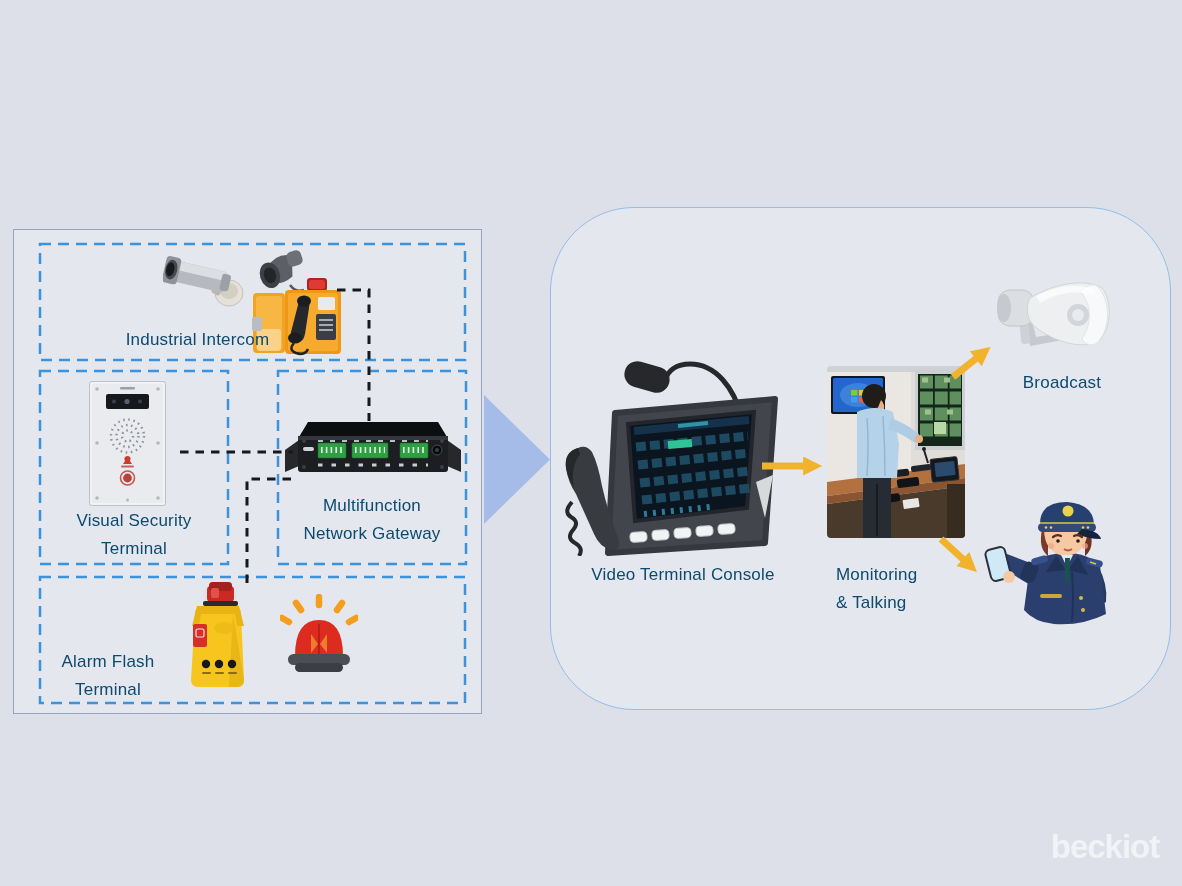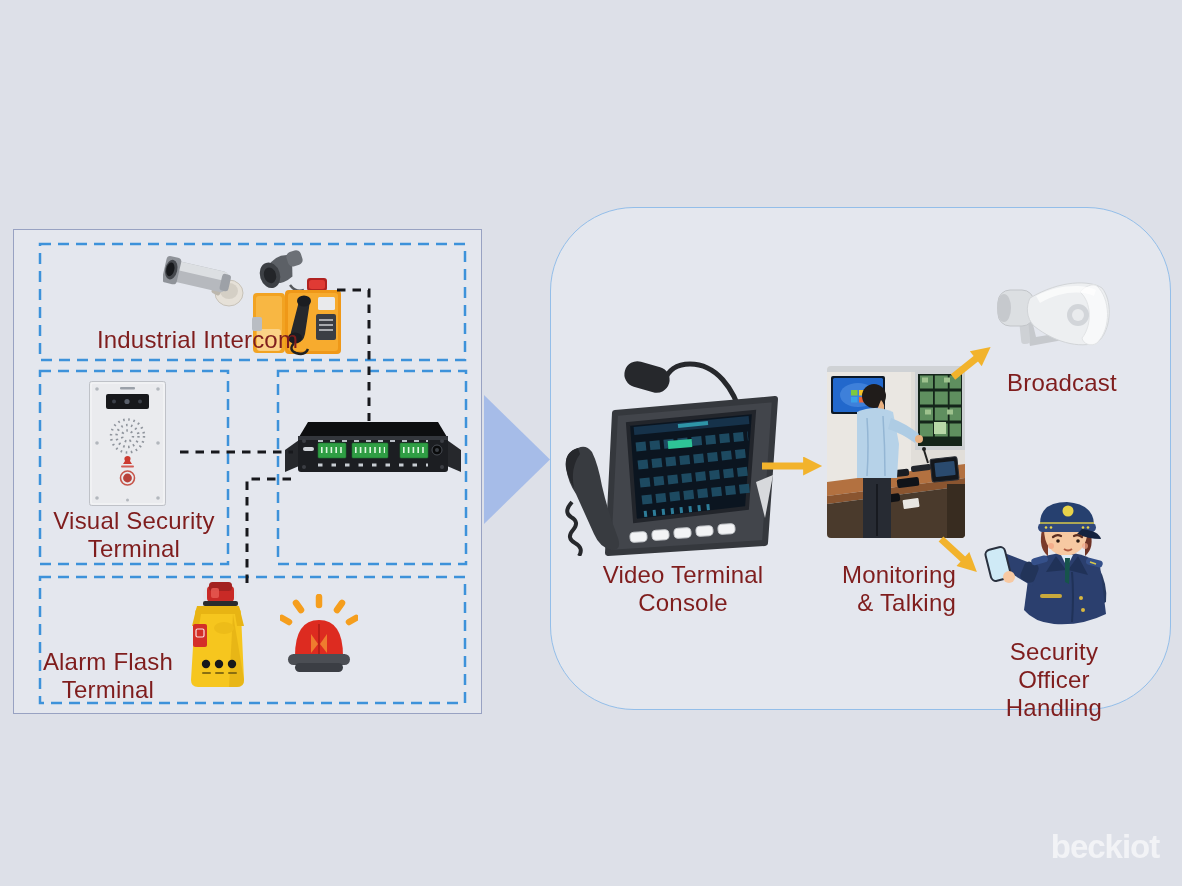--- a/index.html
+++ b/index.html
@@ -6,24 +6,24 @@
   #stage{
     position:relative; width:1182px; height:886px; overflow:hidden;
     background:#dde0e8;
     font-family:"Liberation Sans", sans-serif;
   }
   .abs{position:absolute;}
   .panel{background:#e4e7ee;}
   #left-panel{left:13px; top:229px; width:467px; height:483px; border:1px solid #98a2c2;}
   #right-panel{left:550px; top:207px; width:619px; height:501px; border:1px solid #93bee9; border-radius:84px;}
   .label{
-    color:#7f1d1d; font-size:24px; line-height:28px; text-align:center;
+    color:#0c4a6e; font-size:17px; line-height:28px; text-align:center;
     letter-spacing:.2px; z-index:6; font-weight:400;
   }
-  .label-left{text-align:right;}
+  .label-left{text-align:left;}
   #overlay{left:0; top:0; z-index:5; pointer-events:none;}
   .dev{z-index:3;}
   #logo{
     left:1040px; top:828px; width:130px; text-align:center; z-index:6;
     color:#f4f5f8; opacity:.92; font-size:33px; font-weight:bold; letter-spacing:-1px;
   }
   #monitor-photo{border-radius:4px; overflow:hidden;}
 </style>
 </head>
 <body>
@@ -342,35 +342,35 @@
     </g>
   </svg>
 
   <div class="abs label" style="left:90px;top:326px;width:215px">Industrial Intercom</div>
 
   <div class="abs label" style="left:48px;top:507px;width:172px">
     <div>Visual Security</div>
     <div>Terminal</div>
   </div>
 
+  <div class="abs label" style="left:282px;top:492px;width:180px">
+    <div>Multifunction</div>
+    <div>Network Gateway</div>
+  </div>
 
   <div class="abs label" style="left:22px;top:648px;width:172px">
     <div>Alarm Flash</div>
     <div>Terminal</div>
   </div>
 
   <div class="abs label" style="left:570px;top:561px;width:226px">Video Terminal Console</div>
 
   <div class="abs label label-left" style="left:836px;top:561px;width:120px">
     <div>Monitoring</div>
     <div>&amp; Talking</div>
   </div>
 
   <div class="abs label" style="left:1002px;top:369px;width:120px">Broadcast</div>
 
-  <div class="abs label" style="left:972px;top:638px;width:164px">
-    <div>Security Officer</div>
-    <div>Handling</div>
-  </div>
 
   <div class="abs" id="logo">beckiot</div>
 
 </div>
 
 </body></html>

